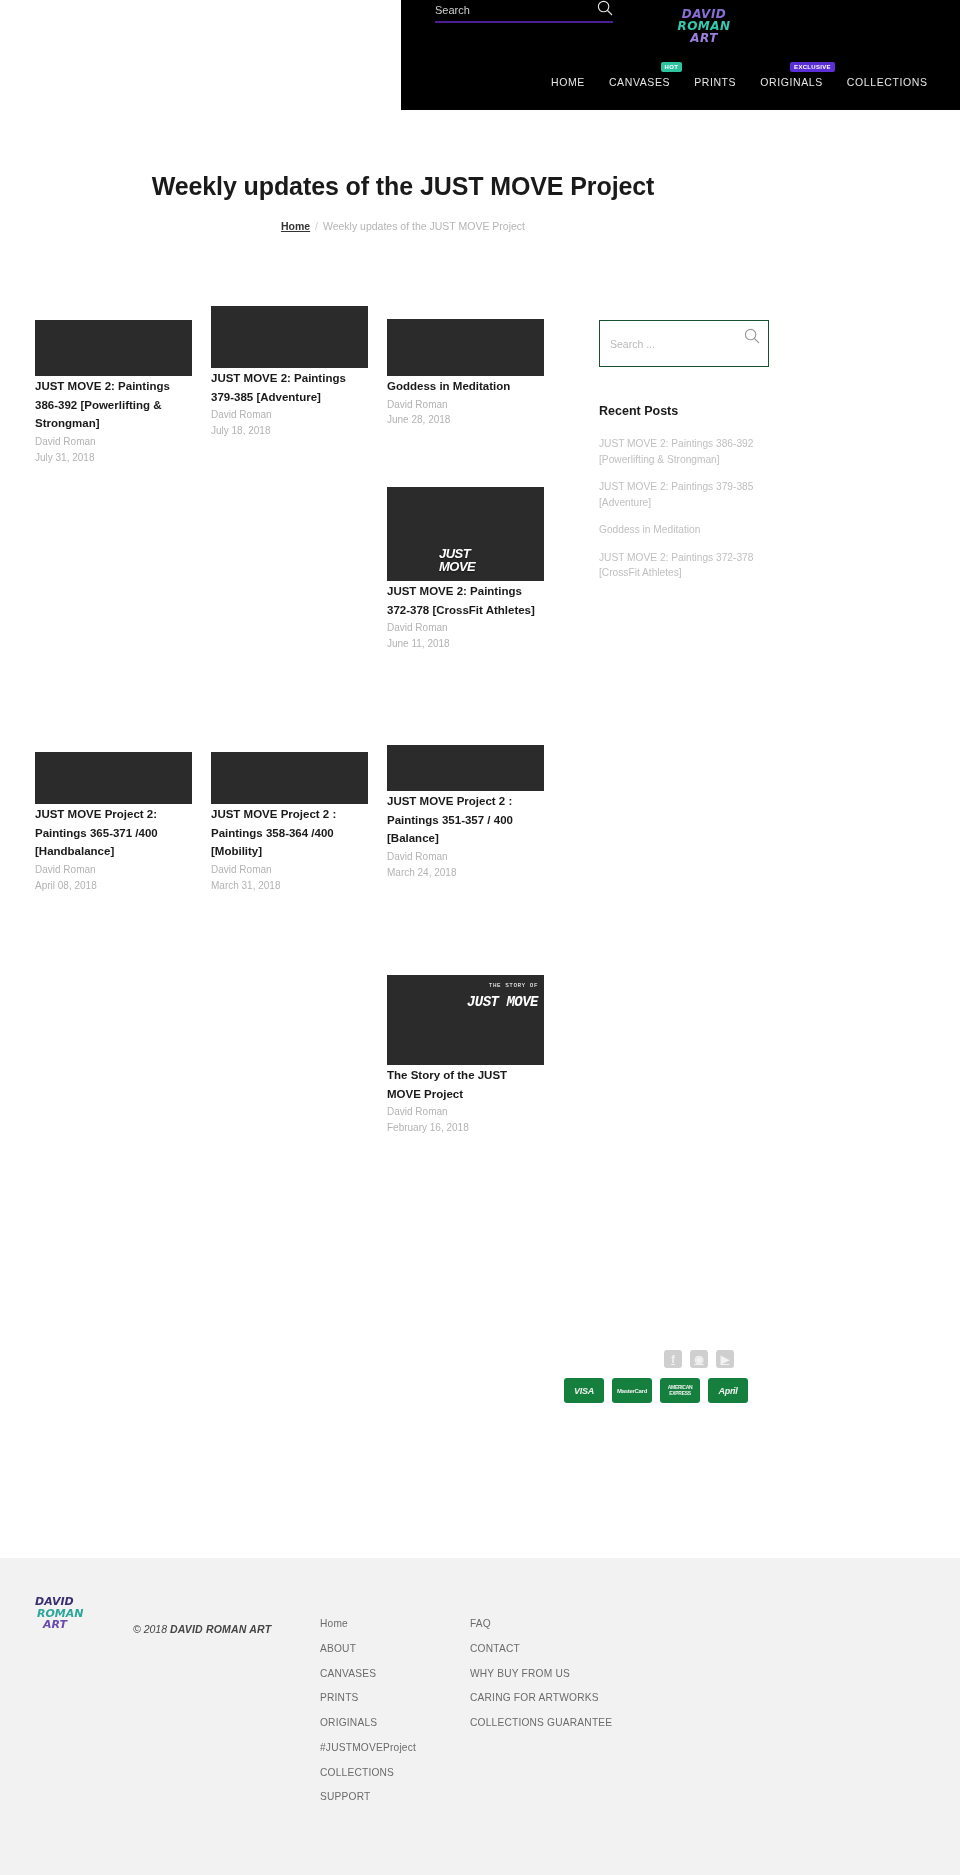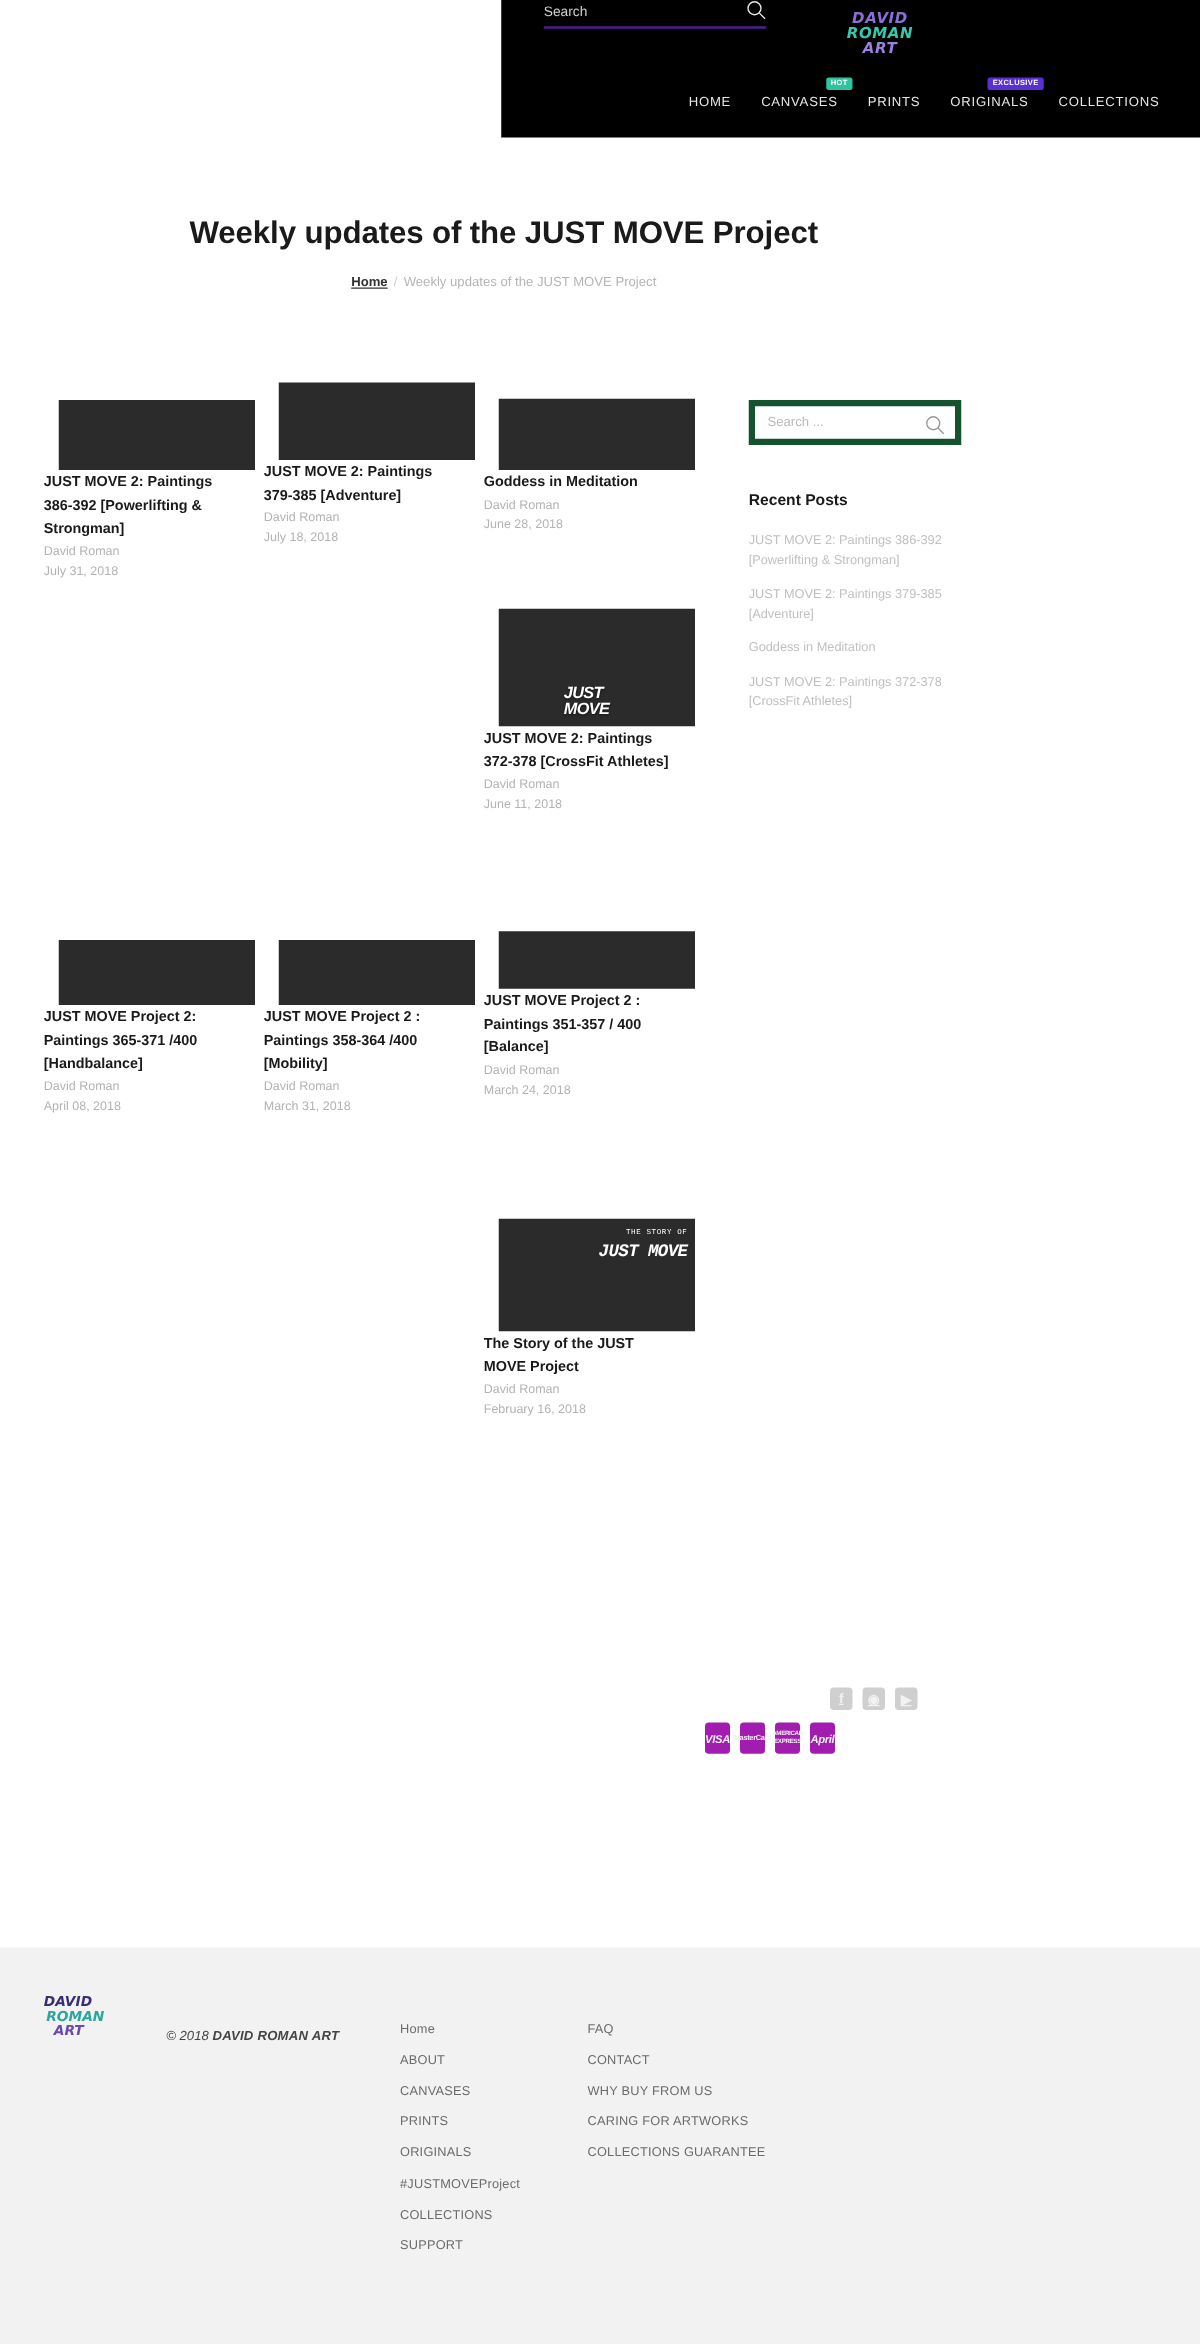--- a/index.html
+++ b/index.html
@@ -120,21 +120,20 @@
     left: 35px; top: 320px;
     width: 520px;
   }
   .card { position: absolute; width: 157px; }
   .card .thumb {
     width: 157px;
     display: block;
     background: #2b2b2b;
     position: relative;
     overflow: hidden;
-    margin-left: 12px;
   }
   .card .ttl {
     margin-top: 14px;
     font-size: 11.5px;
     font-weight: bold;
     color: #1a1a1a;
     line-height: 1.45;
   }
   .card .meta {
     margin-top: 2px;
@@ -181,22 +180,22 @@
   }
 
   
   .sidebar {
     position: absolute;
     left: 599px; top: 320px;
     width: 170px;
   }
   .side-search {
     position: relative;
-    width: 170px; height: 36px;
-    border: 5px solid #14532d;
+    width: 170px; height: 47px;
+    border: 1px solid #14532d;
     background: #fff;
   }
   .side-search input {
     width: 100%; height: 100%;
     border: none; outline: none;
     background: transparent;
     padding: 0 28px 0 10px;
     font-family: "Liberation Sans", sans-serif;
     font-size: 10.5px;
     color: #9b9b9b;
@@ -274,22 +273,22 @@
     width: 18px; height: 18px;
     background: #cfcfcf;
     border-radius: 3px;
     display: flex; align-items: center; justify-content: center;
     color: #f2f2f2;
     font-size: 11px;
     font-weight: bold;
   }
   .pays { position: absolute; left: 564px; top: 1378px; display: flex; gap: 8px; }
   .pay {
-    width: 20px; height: 25px;
-    background: #a21caf;
+    width: 40px; height: 25px;
+    background: #15803d;
     border-radius: 3px;
     display: flex; align-items: center; justify-content: center;
     color: #f0f0f0;
     font-size: 9px;
     font-weight: bold;
     font-style: italic;
     letter-spacing: -.3px;
   }
   .pay.mc { font-style: normal; font-size: 6px; }
   .pay.amex { font-style: normal; font-size: 5px; text-align: center; line-height: 1.15; }

